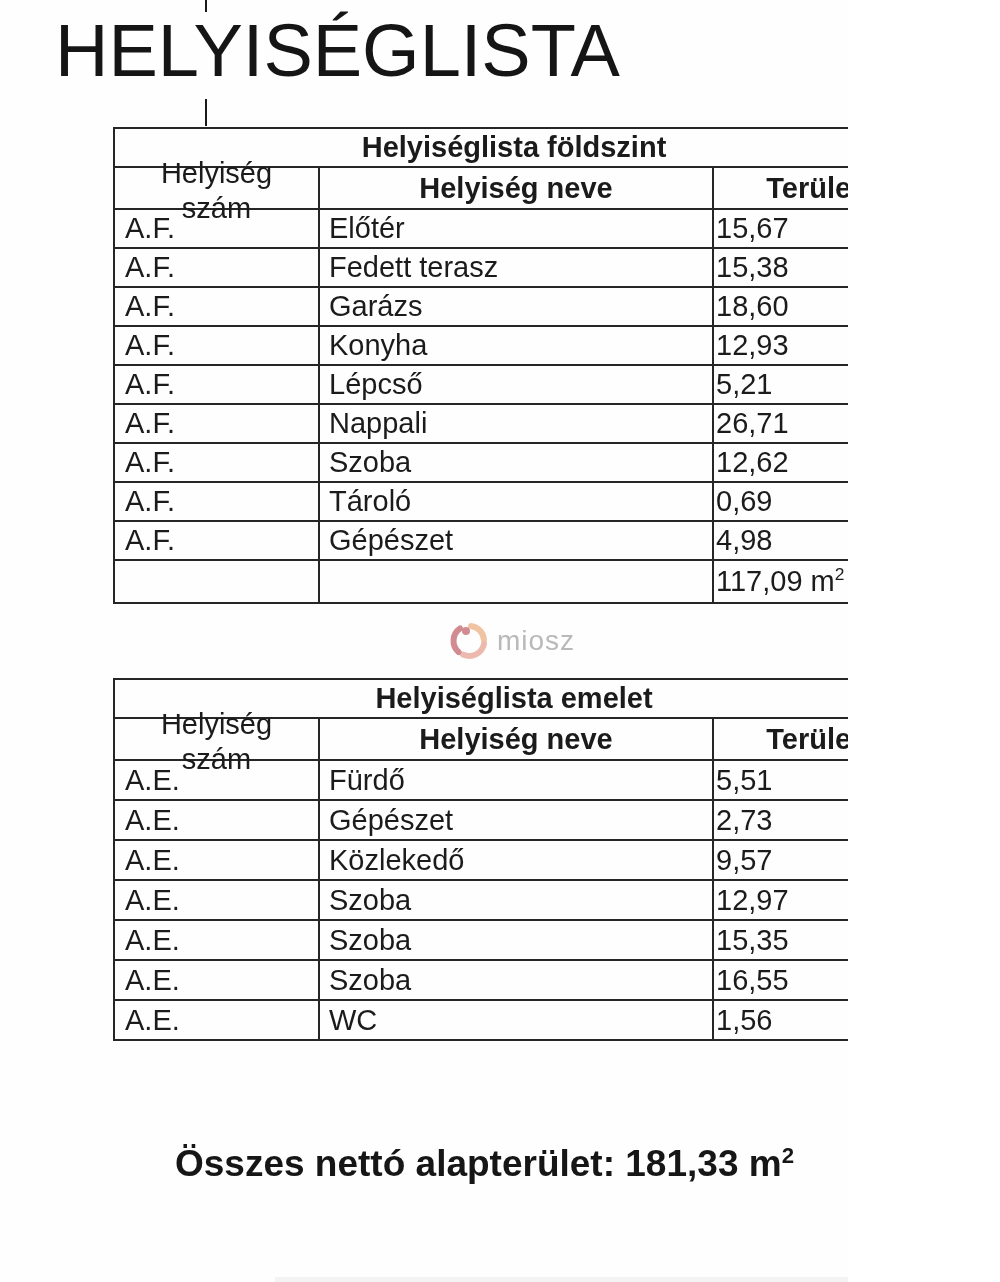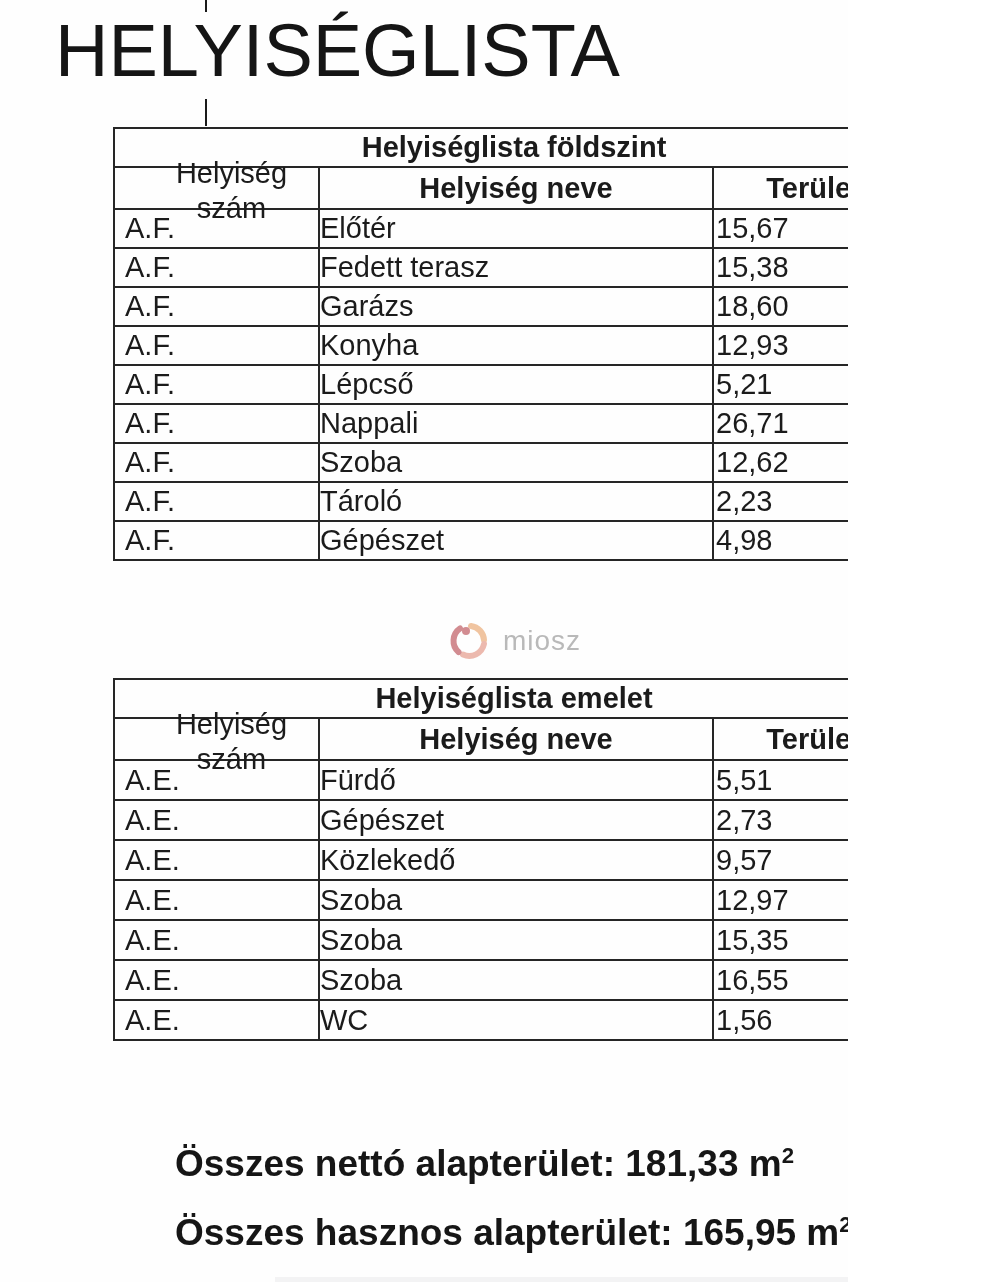--- a/index.html
+++ b/index.html
@@ -53,45 +53,44 @@
     padding: 0;
     vertical-align: middle;
     overflow: visible;
   }
   .row-title td { height: 37px; font-weight: 700; text-align: center; }
   .row-head  td { height: 40px; font-weight: 700; text-align: center; }
   .row-data  td { height: 37px; text-align: left; }
   .t2 .row-data td { height: 38px; }
   .row-total td { height: 41px; text-align: left; }
   td.num  { padding-left: 10px; }
-  td.name { }
+  td.name { padding-left: 9px; }
   td.area { padding-left: 2px; }
   sup { font-size: 60%; line-height: 0; }
 
   .col1-label {
     position: absolute;
     left: 2px;
     top: 29px;
     width: 203px;
     text-align: center;
     font-size: 29px;
     line-height: 35px;
     font-weight: 400;
     z-index: 3;
     pointer-events: none;
-    margin-left: 15px;
   }
 
   .watermark {
     position: absolute;
     left: 449px;
     top: 621px;
     display: flex;
     align-items: center;
-    gap: 14px;
+    gap: 8px;
     opacity: 0.62;
   }
   .watermark .wm-text {
     font-size: 28px;
     color: #8f8f8f;
     letter-spacing: 1px;
   }
 
   .summary {
     position: absolute;
@@ -173,26 +172,31 @@
           <td class="area">26,71</td>
         </tr>
         <tr class="row-data">
           <td class="num">A.F.</td>
           <td class="name">Szoba</td>
           <td class="area">12,62</td>
         </tr>
         <tr class="row-data">
           <td class="num">A.F.</td>
           <td class="name">Tároló</td>
-          <td class="area">2,23</td>
+          <td class="area">0,69</td>
         </tr>
         <tr class="row-data">
           <td class="num">A.F.</td>
           <td class="name">Gépészet</td>
           <td class="area">4,98</td>
+        </tr>
+        <tr class="row-total">
+          <td></td>
+          <td></td>
+          <td class="area"><span>117,09 m</span><sup>2</sup></td>
         </tr>
       </tbody>
     </table>
   </div>
 
   <div class="watermark">
     <svg width="40" height="40" viewBox="0 0 40 40">
       <path d="M22 5 A15 15 0 0 1 35 19" fill="none" stroke-width="6" stroke-linecap="round" stroke="#e8a268"></path>
       <path d="M35 23 A15 15 0 0 1 14 33.5" fill="none" stroke-width="6" stroke-linecap="round" stroke="#e2907e"></path>
       <path d="M9.5 31 A15 15 0 0 1 11 7.5" fill="none" stroke-width="6" stroke-linecap="round" stroke="#b8474f"></path>
@@ -254,16 +258,15 @@
         <tr class="row-data">
           <td class="num">A.E.</td>
           <td class="name">WC</td>
           <td class="area">1,56</td>
         </tr>
       </tbody>
     </table>
   </div>
 
   <div class="summary s1"><span>Összes nettó alapterület: 181,33 m</span><sup>2</sup></div>
-  <div class="summary s2"><span>Összes hasznos alapterület: 165,95 m</span><sup>2</sup></div>
 
   <div class="bottom-strip"></div>
 </div>
 
 </body></html>

